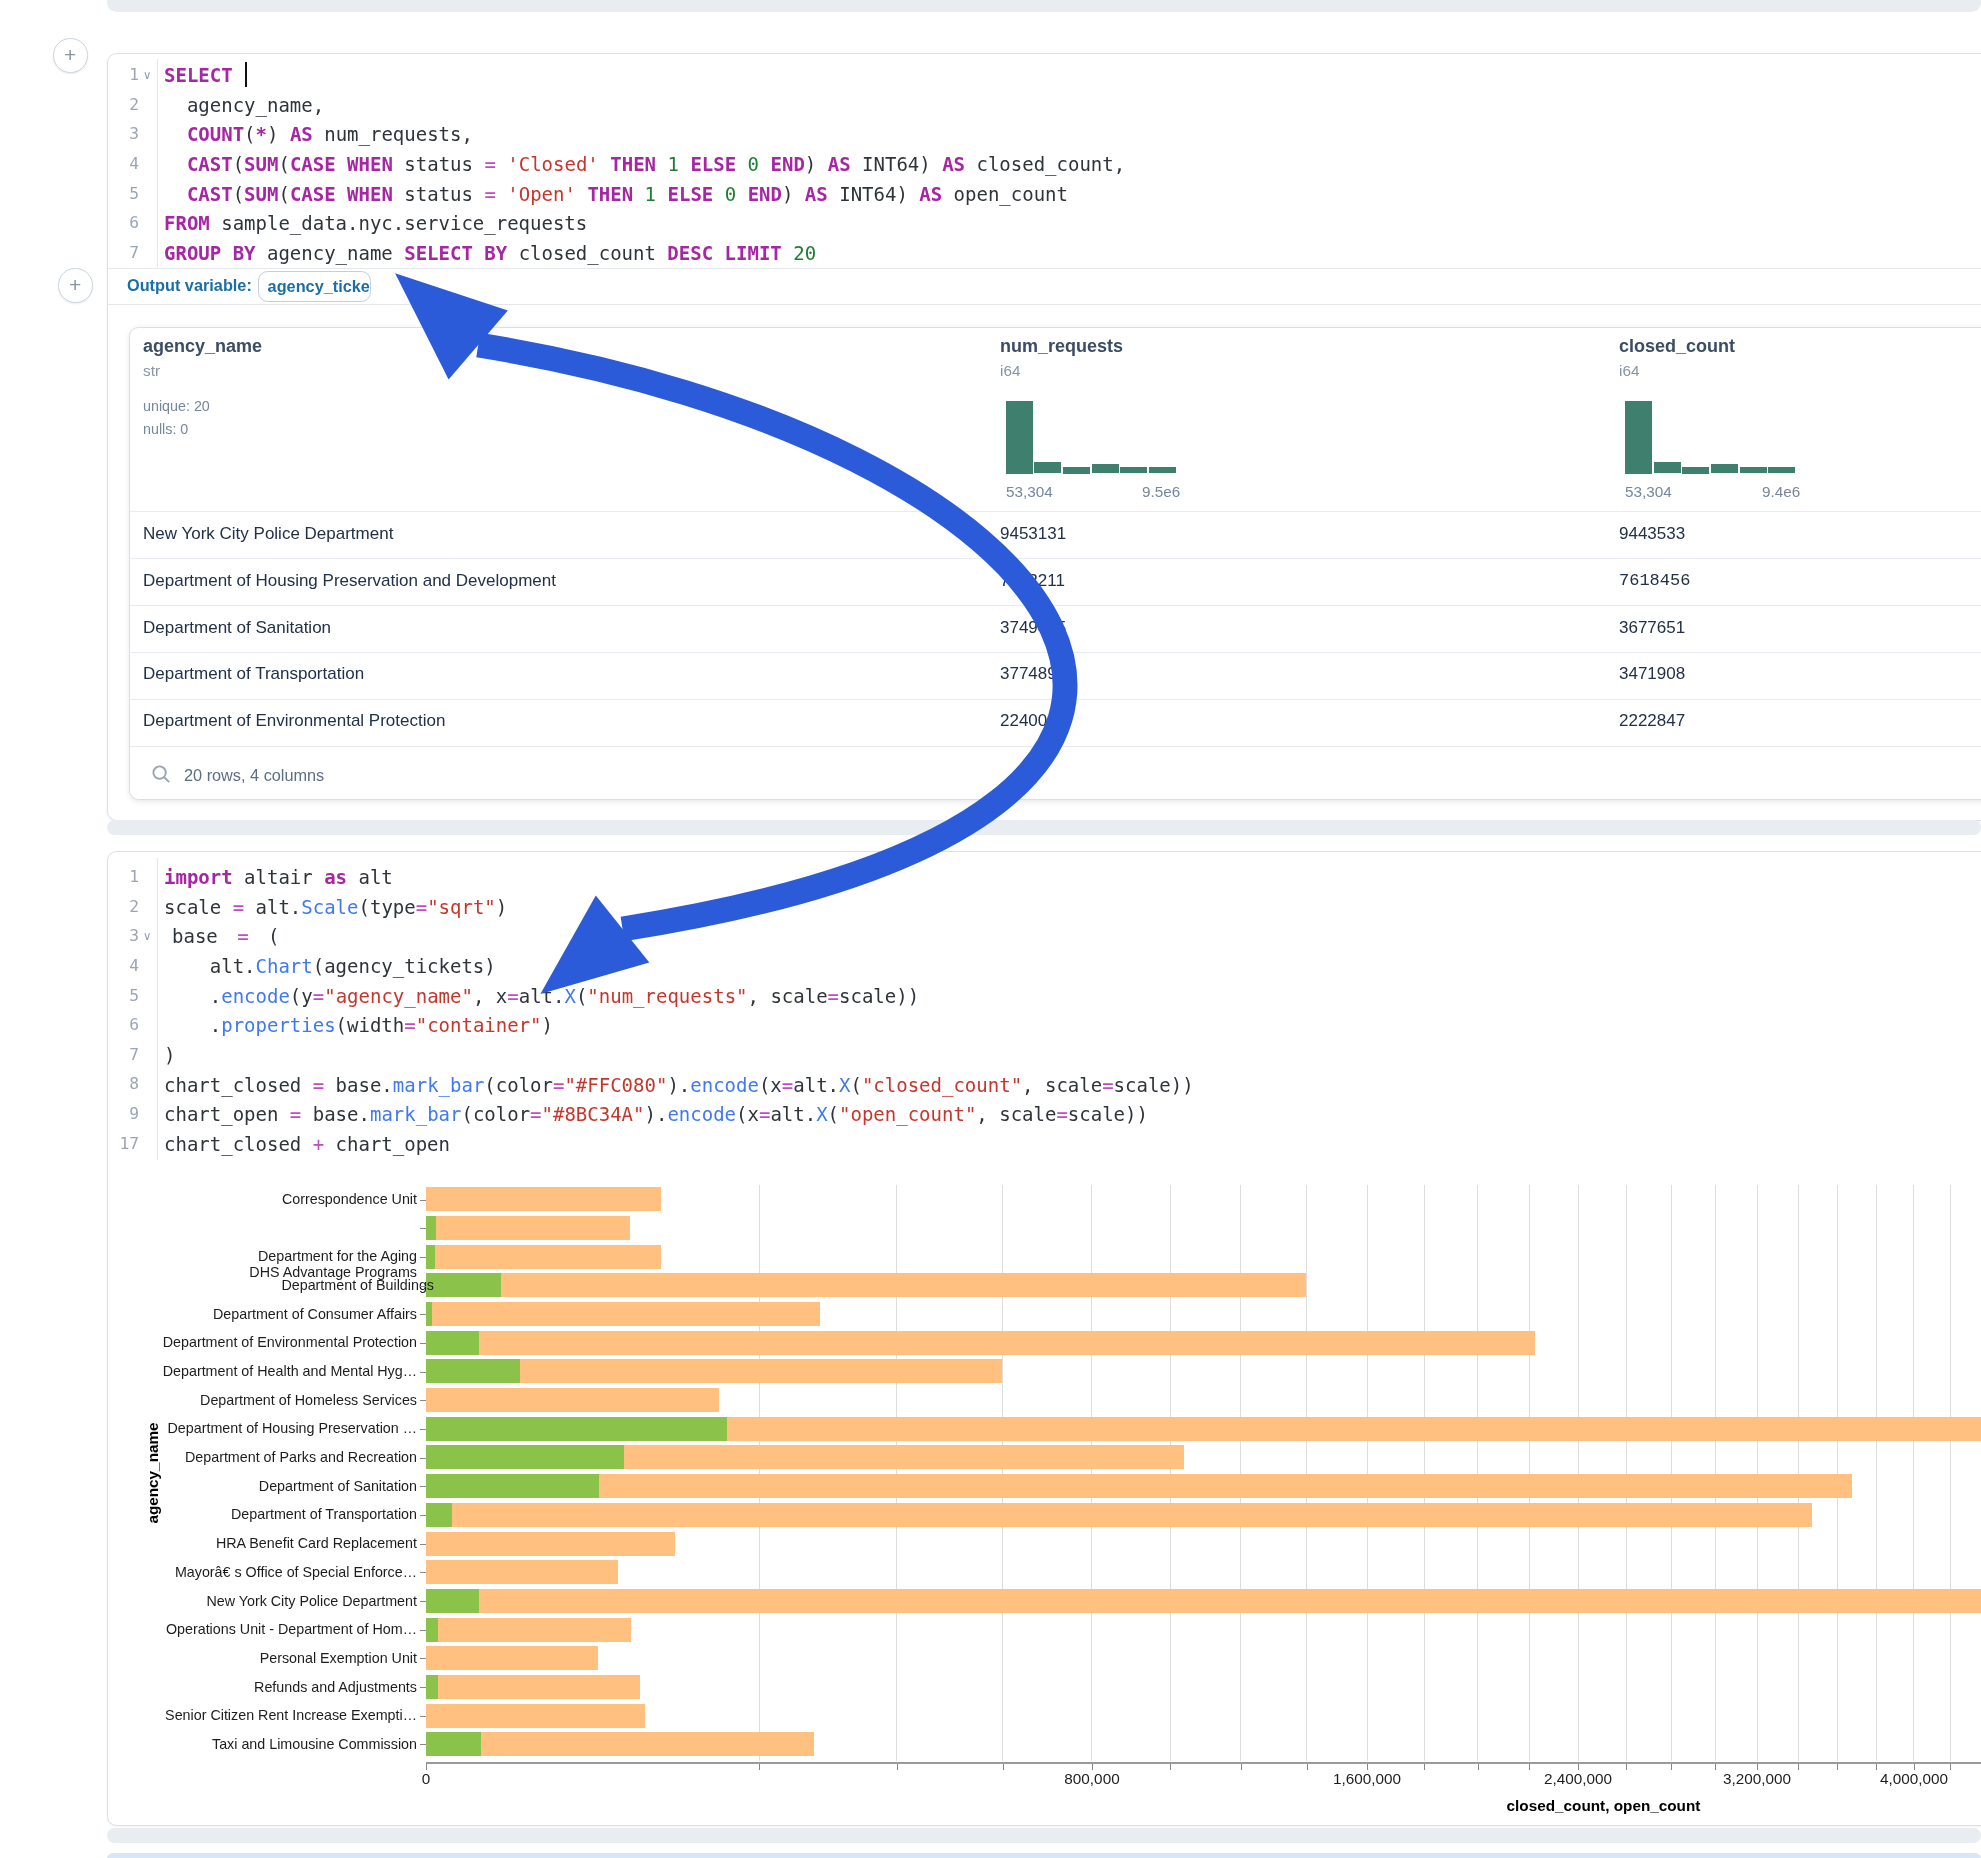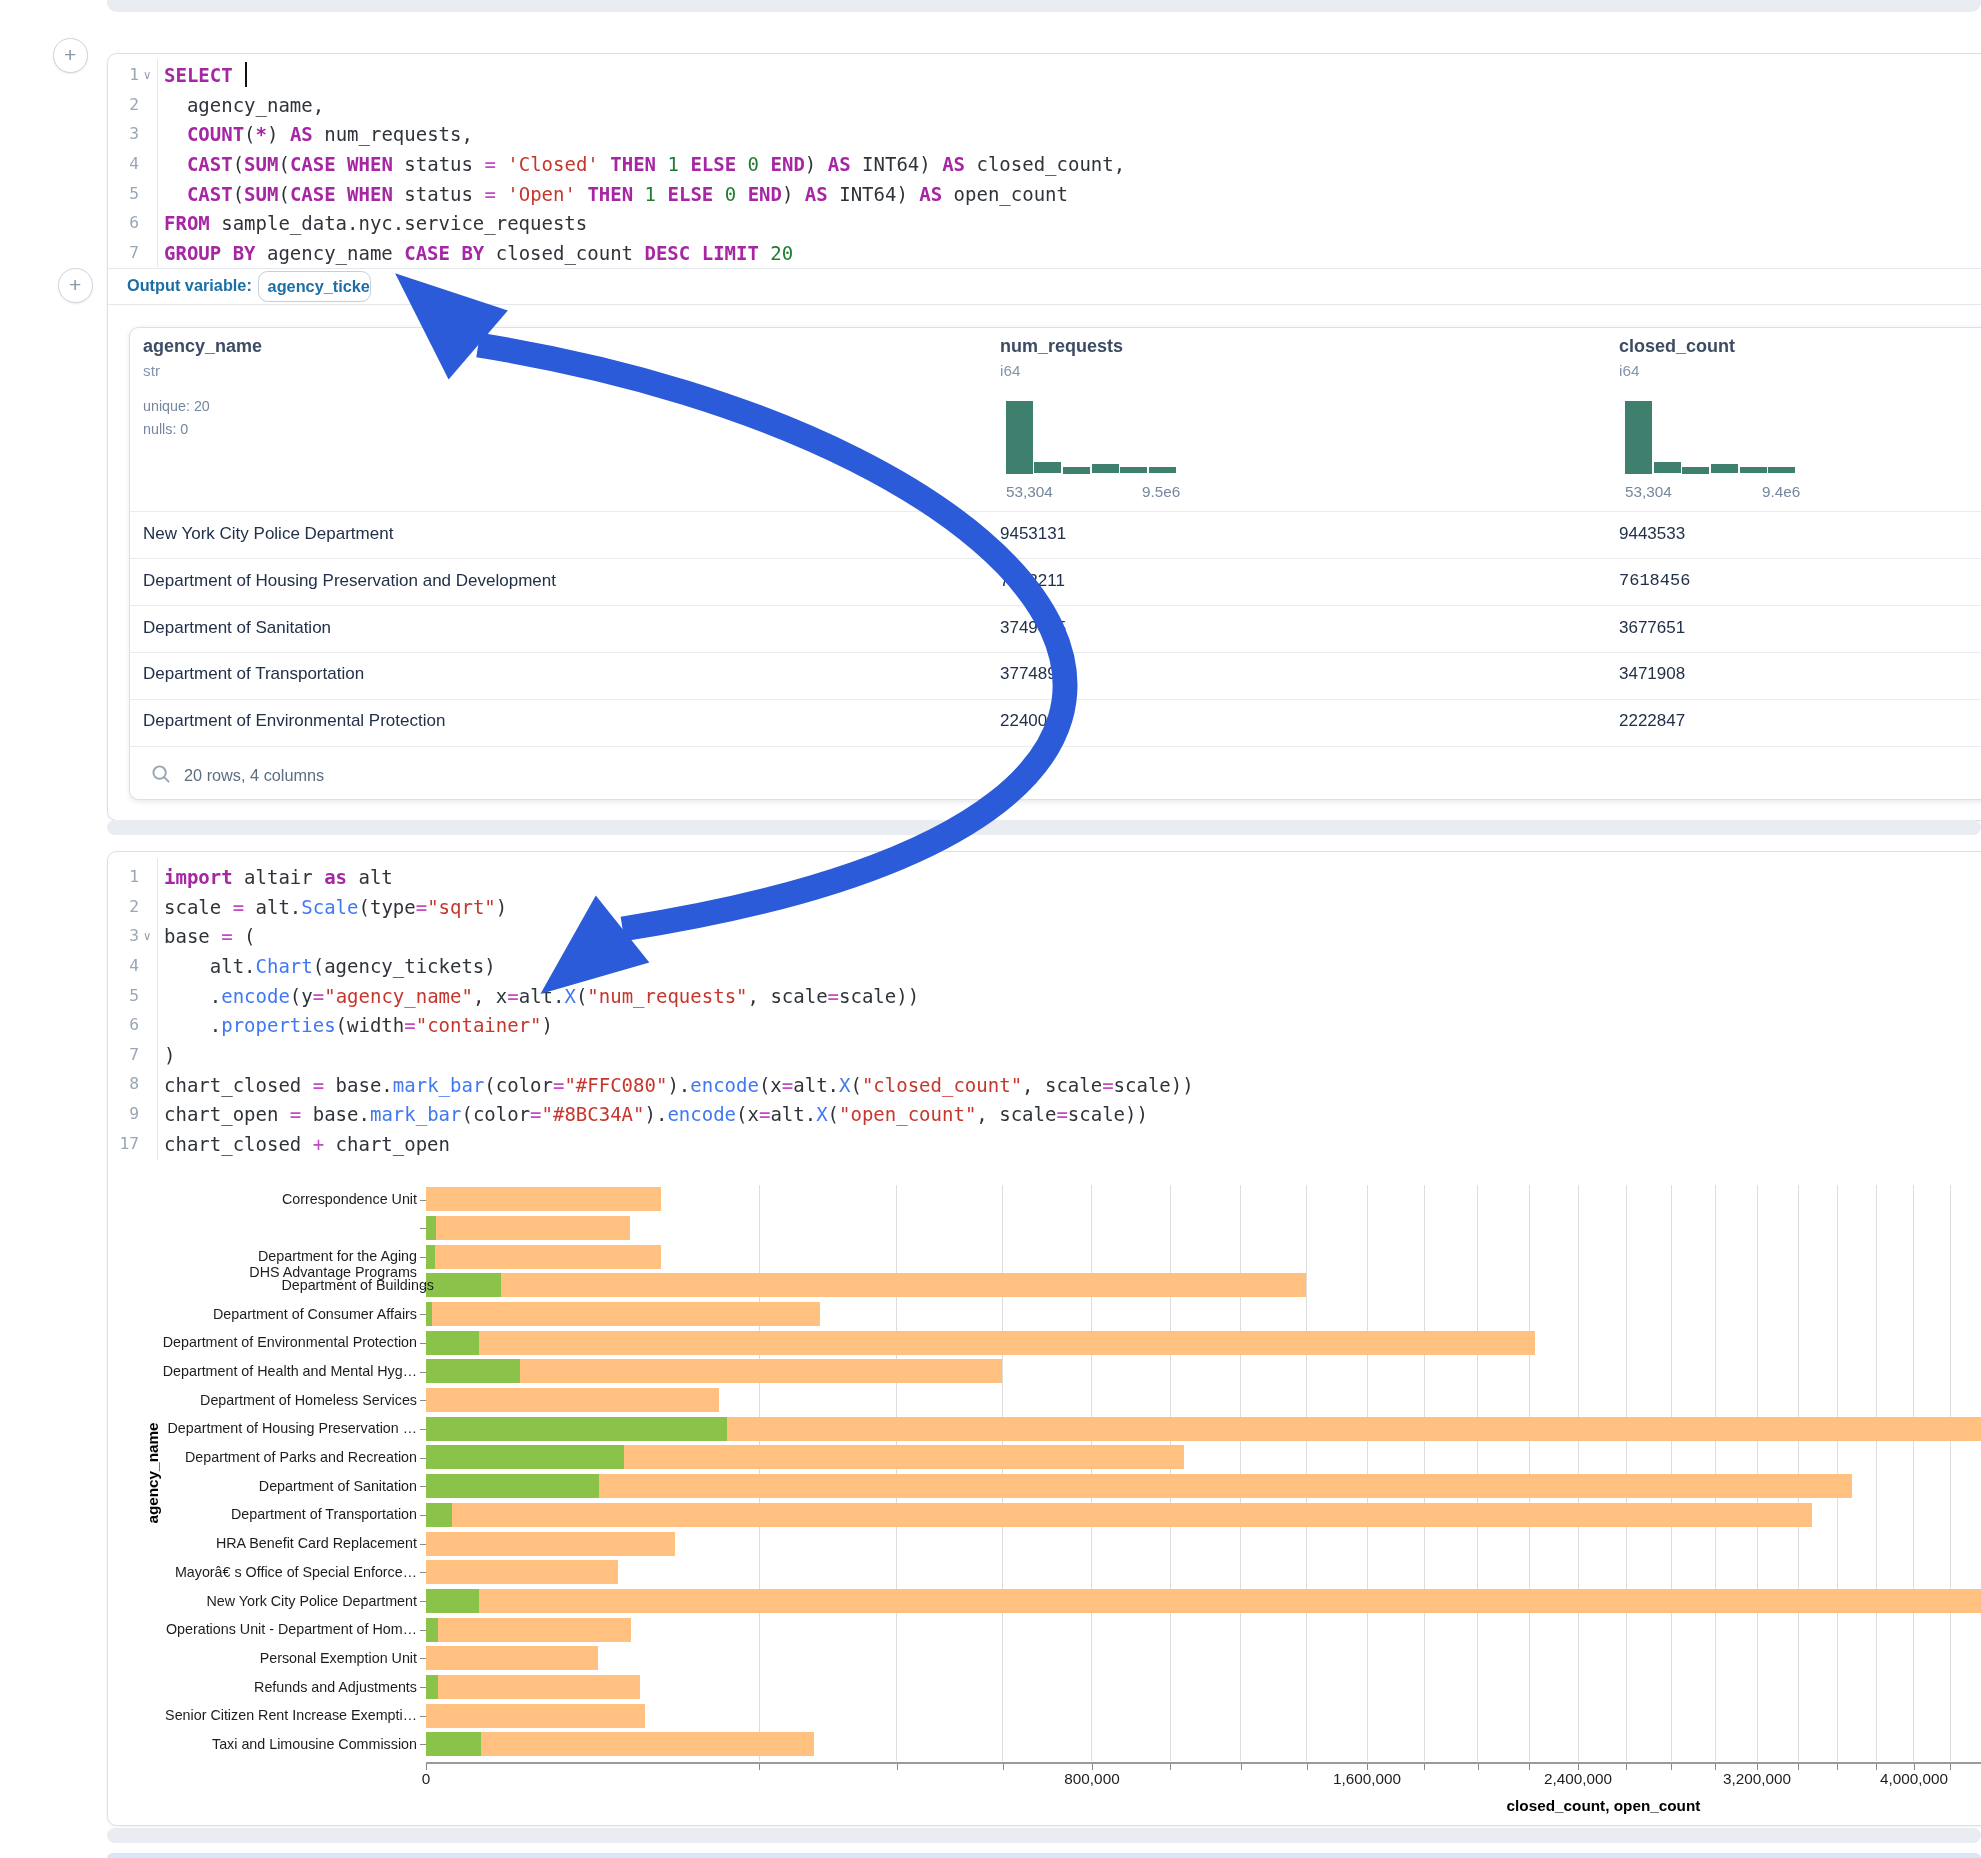--- a/index.html
+++ b/index.html
@@ -105,28 +105,28 @@
     <div class="code-line" style="left: 164px; top: 90px;"><span class="tok-pl">  agency_name,</span></div>
     <div class="gutter-num" style="left: 101px; top: 124px;">3</div>
     <div class="code-line" style="left: 164px; top: 119px;"><span class="tok-pl">  </span><span class="tok-kw">COUNT</span><span class="tok-pl">(</span><span class="tok-kw">*</span><span class="tok-pl">) </span><span class="tok-kw">AS</span><span class="tok-pl"> num_requests,</span></div>
     <div class="gutter-num" style="left: 101px; top: 154px;">4</div>
     <div class="code-line" style="left: 164px; top: 149px;"><span class="tok-pl">  </span><span class="tok-kw">CAST</span><span class="tok-pl">(</span><span class="tok-kw">SUM</span><span class="tok-pl">(</span><span class="tok-kw">CASE</span><span class="tok-pl"> </span><span class="tok-kw">WHEN</span><span class="tok-pl"> status </span><span class="tok-op">=</span><span class="tok-pl"> </span><span class="tok-str">'Closed'</span><span class="tok-pl"> </span><span class="tok-kw">THEN</span><span class="tok-pl"> </span><span class="tok-num">1</span><span class="tok-pl"> </span><span class="tok-kw">ELSE</span><span class="tok-pl"> </span><span class="tok-num">0</span><span class="tok-pl"> </span><span class="tok-kw">END</span><span class="tok-pl">) </span><span class="tok-kw">AS</span><span class="tok-pl"> INT64) </span><span class="tok-kw">AS</span><span class="tok-pl"> closed_count,</span></div>
     <div class="gutter-num" style="left: 101px; top: 184px;">5</div>
     <div class="code-line" style="left: 164px; top: 179px;"><span class="tok-pl">  </span><span class="tok-kw">CAST</span><span class="tok-pl">(</span><span class="tok-kw">SUM</span><span class="tok-pl">(</span><span class="tok-kw">CASE</span><span class="tok-pl"> </span><span class="tok-kw">WHEN</span><span class="tok-pl"> status </span><span class="tok-op">=</span><span class="tok-pl"> </span><span class="tok-str">'Open'</span><span class="tok-pl"> </span><span class="tok-kw">THEN</span><span class="tok-pl"> </span><span class="tok-num">1</span><span class="tok-pl"> </span><span class="tok-kw">ELSE</span><span class="tok-pl"> </span><span class="tok-num">0</span><span class="tok-pl"> </span><span class="tok-kw">END</span><span class="tok-pl">) </span><span class="tok-kw">AS</span><span class="tok-pl"> INT64) </span><span class="tok-kw">AS</span><span class="tok-pl"> open_count</span></div>
     <div class="gutter-num" style="left: 101px; top: 213px;">6</div>
     <div class="code-line" style="left: 164px; top: 208px;"><span class="tok-kw">FROM</span><span class="tok-pl"> sample_data.nyc.service_requests</span></div>
     <div class="gutter-num" style="left: 101px; top: 243px;">7</div>
-    <div class="code-line" style="left: 164px; top: 238px;"><span class="tok-kw">GROUP BY</span><span class="tok-pl"> agency_name </span><span class="tok-kw">CASE BY</span><span class="tok-pl"> closed_count </span><span class="tok-kw">DESC</span><span class="tok-pl"> </span><span class="tok-kw">LIMIT</span><span class="tok-pl"> </span><span class="tok-num">20</span></div>
+    <div class="code-line" style="left: 164px; top: 238px;"><span class="tok-kw">GROUP BY</span><span class="tok-pl"> agency_name </span><span class="tok-kw">SELECT BY</span><span class="tok-pl"> closed_count </span><span class="tok-kw">DESC</span><span class="tok-pl"> </span><span class="tok-kw">LIMIT</span><span class="tok-pl"> </span><span class="tok-num">20</span></div>
     <div class="gutter-num" style="left: 101px; top: 867px;">1</div>
     <div class="code-line" style="left: 164px; top: 862px;"><span class="tok-kw">import</span><span class="tok-pl"> altair </span><span class="tok-kw">as</span><span class="tok-pl"> alt</span></div>
     <div class="gutter-num" style="left: 101px; top: 897px;">2</div>
     <div class="code-line" style="left: 164px; top: 892px;"><span class="tok-pl">scale </span><span class="tok-op">=</span><span class="tok-pl"> alt.</span><span class="tok-fn">Scale</span><span class="tok-pl">(type</span><span class="tok-op">=</span><span class="tok-str">"sqrt"</span><span class="tok-pl">)</span></div>
     <div class="gutter-num" style="left: 101px; top: 926px;">3</div>
     <div class="gutter-caret" style="left: 143px; top: 929px;">∨</div>
-    <div class="code-line" style="left: 164px; top: 921px;"><span class="tok-pl">base </span><span class="tok-op">=</span><span class="tok-pl"> (</span></div>
+    <div class="code-line" style="left: 172px; top: 921px; gap: 8px;"><span class="tok-pl">base </span><span class="tok-op">=</span><span class="tok-pl"> (</span></div>
     <div class="gutter-num" style="left: 101px; top: 956px;">4</div>
     <div class="code-line" style="left: 164px; top: 951px;"><span class="tok-pl">    alt.</span><span class="tok-fn">Chart</span><span class="tok-pl">(agency_tickets)</span></div>
     <div class="gutter-num" style="left: 101px; top: 986px;">5</div>
     <div class="code-line" style="left: 164px; top: 981px;"><span class="tok-pl">    .</span><span class="tok-fn">encode</span><span class="tok-pl">(y</span><span class="tok-op">=</span><span class="tok-str">"agency_name"</span><span class="tok-pl">, x</span><span class="tok-op">=</span><span class="tok-pl">alt.</span><span class="tok-fn">X</span><span class="tok-pl">(</span><span class="tok-str">"num_requests"</span><span class="tok-pl">, scale</span><span class="tok-op">=</span><span class="tok-pl">scale))</span></div>
     <div class="gutter-num" style="left: 101px; top: 1015px;">6</div>
     <div class="code-line" style="left: 164px; top: 1010px;"><span class="tok-pl">    .</span><span class="tok-fn">properties</span><span class="tok-pl">(width</span><span class="tok-op">=</span><span class="tok-str">"container"</span><span class="tok-pl">)</span></div>
     <div class="gutter-num" style="left: 101px; top: 1045px;">7</div>
     <div class="code-line" style="left: 164px; top: 1040px;"><span class="tok-pl">)</span></div>
     <div class="gutter-num" style="left: 101px; top: 1074px;">8</div>
     <div class="code-line" style="left: 164px; top: 1070px;"><span class="tok-pl">chart_closed </span><span class="tok-op">=</span><span class="tok-pl"> base.</span><span class="tok-fn">mark_bar</span><span class="tok-pl">(color</span><span class="tok-op">=</span><span class="tok-str">"#FFC080"</span><span class="tok-pl">).</span><span class="tok-fn">encode</span><span class="tok-pl">(x</span><span class="tok-op">=</span><span class="tok-pl">alt.</span><span class="tok-fn">X</span><span class="tok-pl">(</span><span class="tok-str">"closed_count"</span><span class="tok-pl">, scale</span><span class="tok-op">=</span><span class="tok-pl">scale))</span></div>

